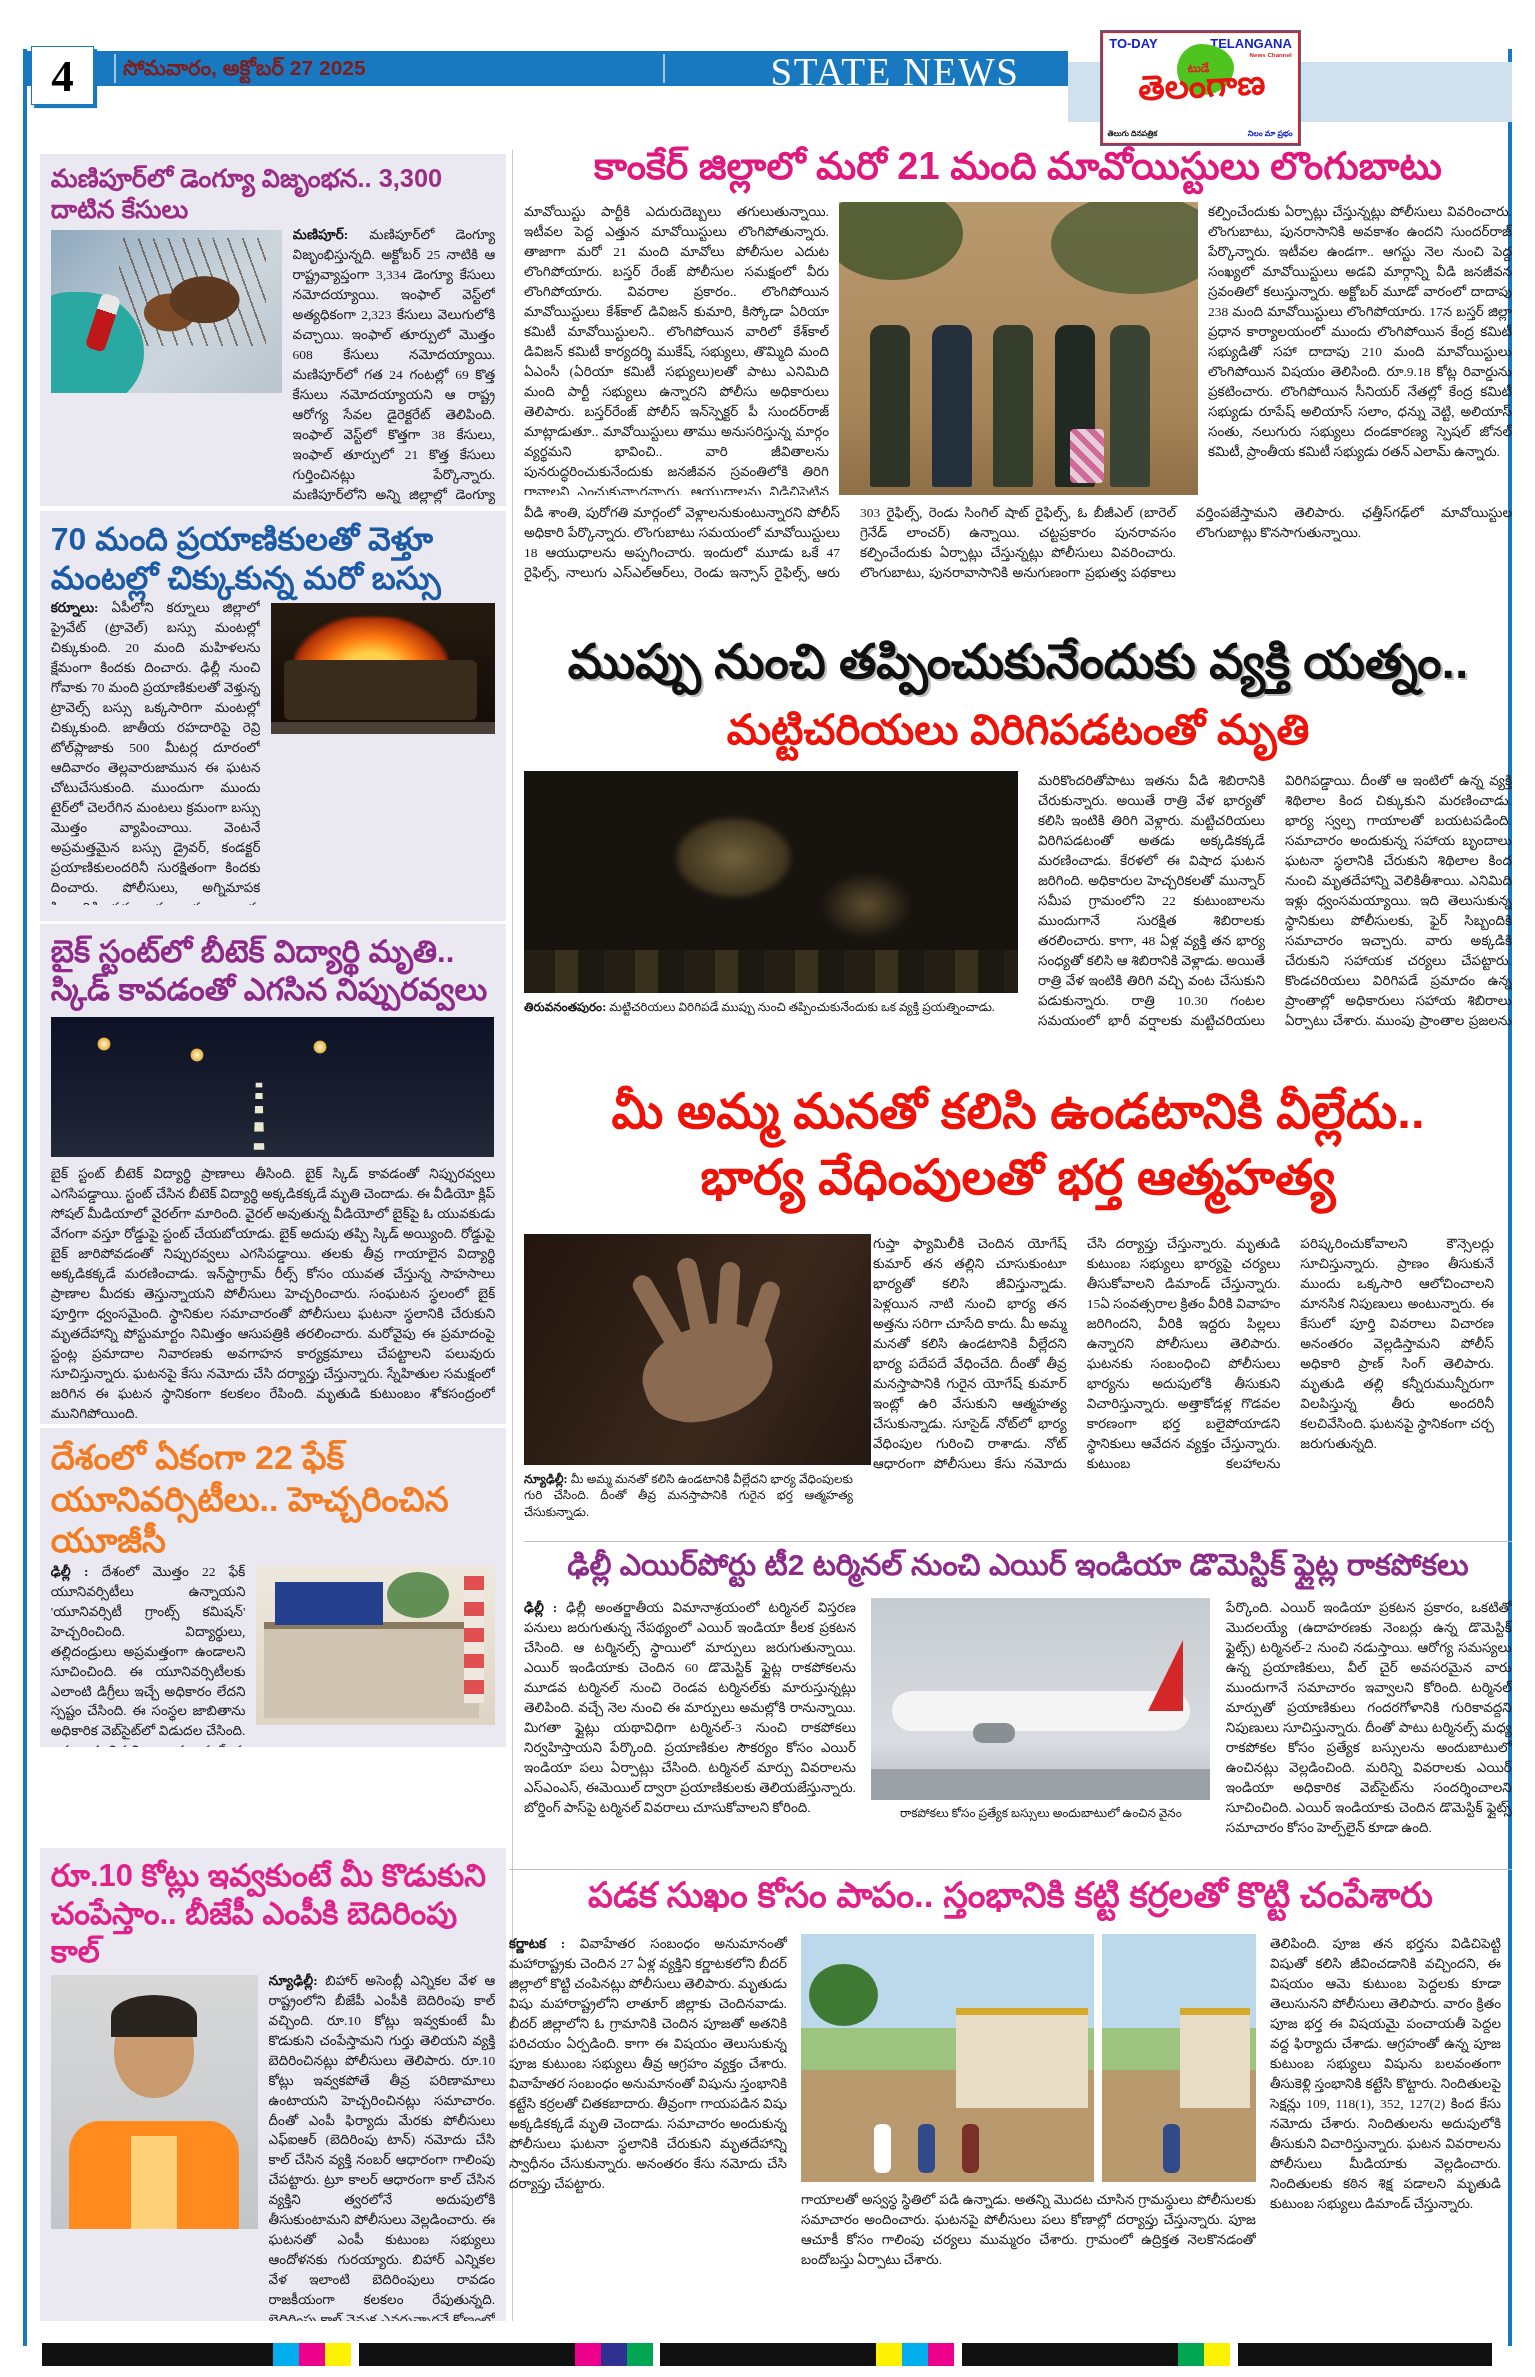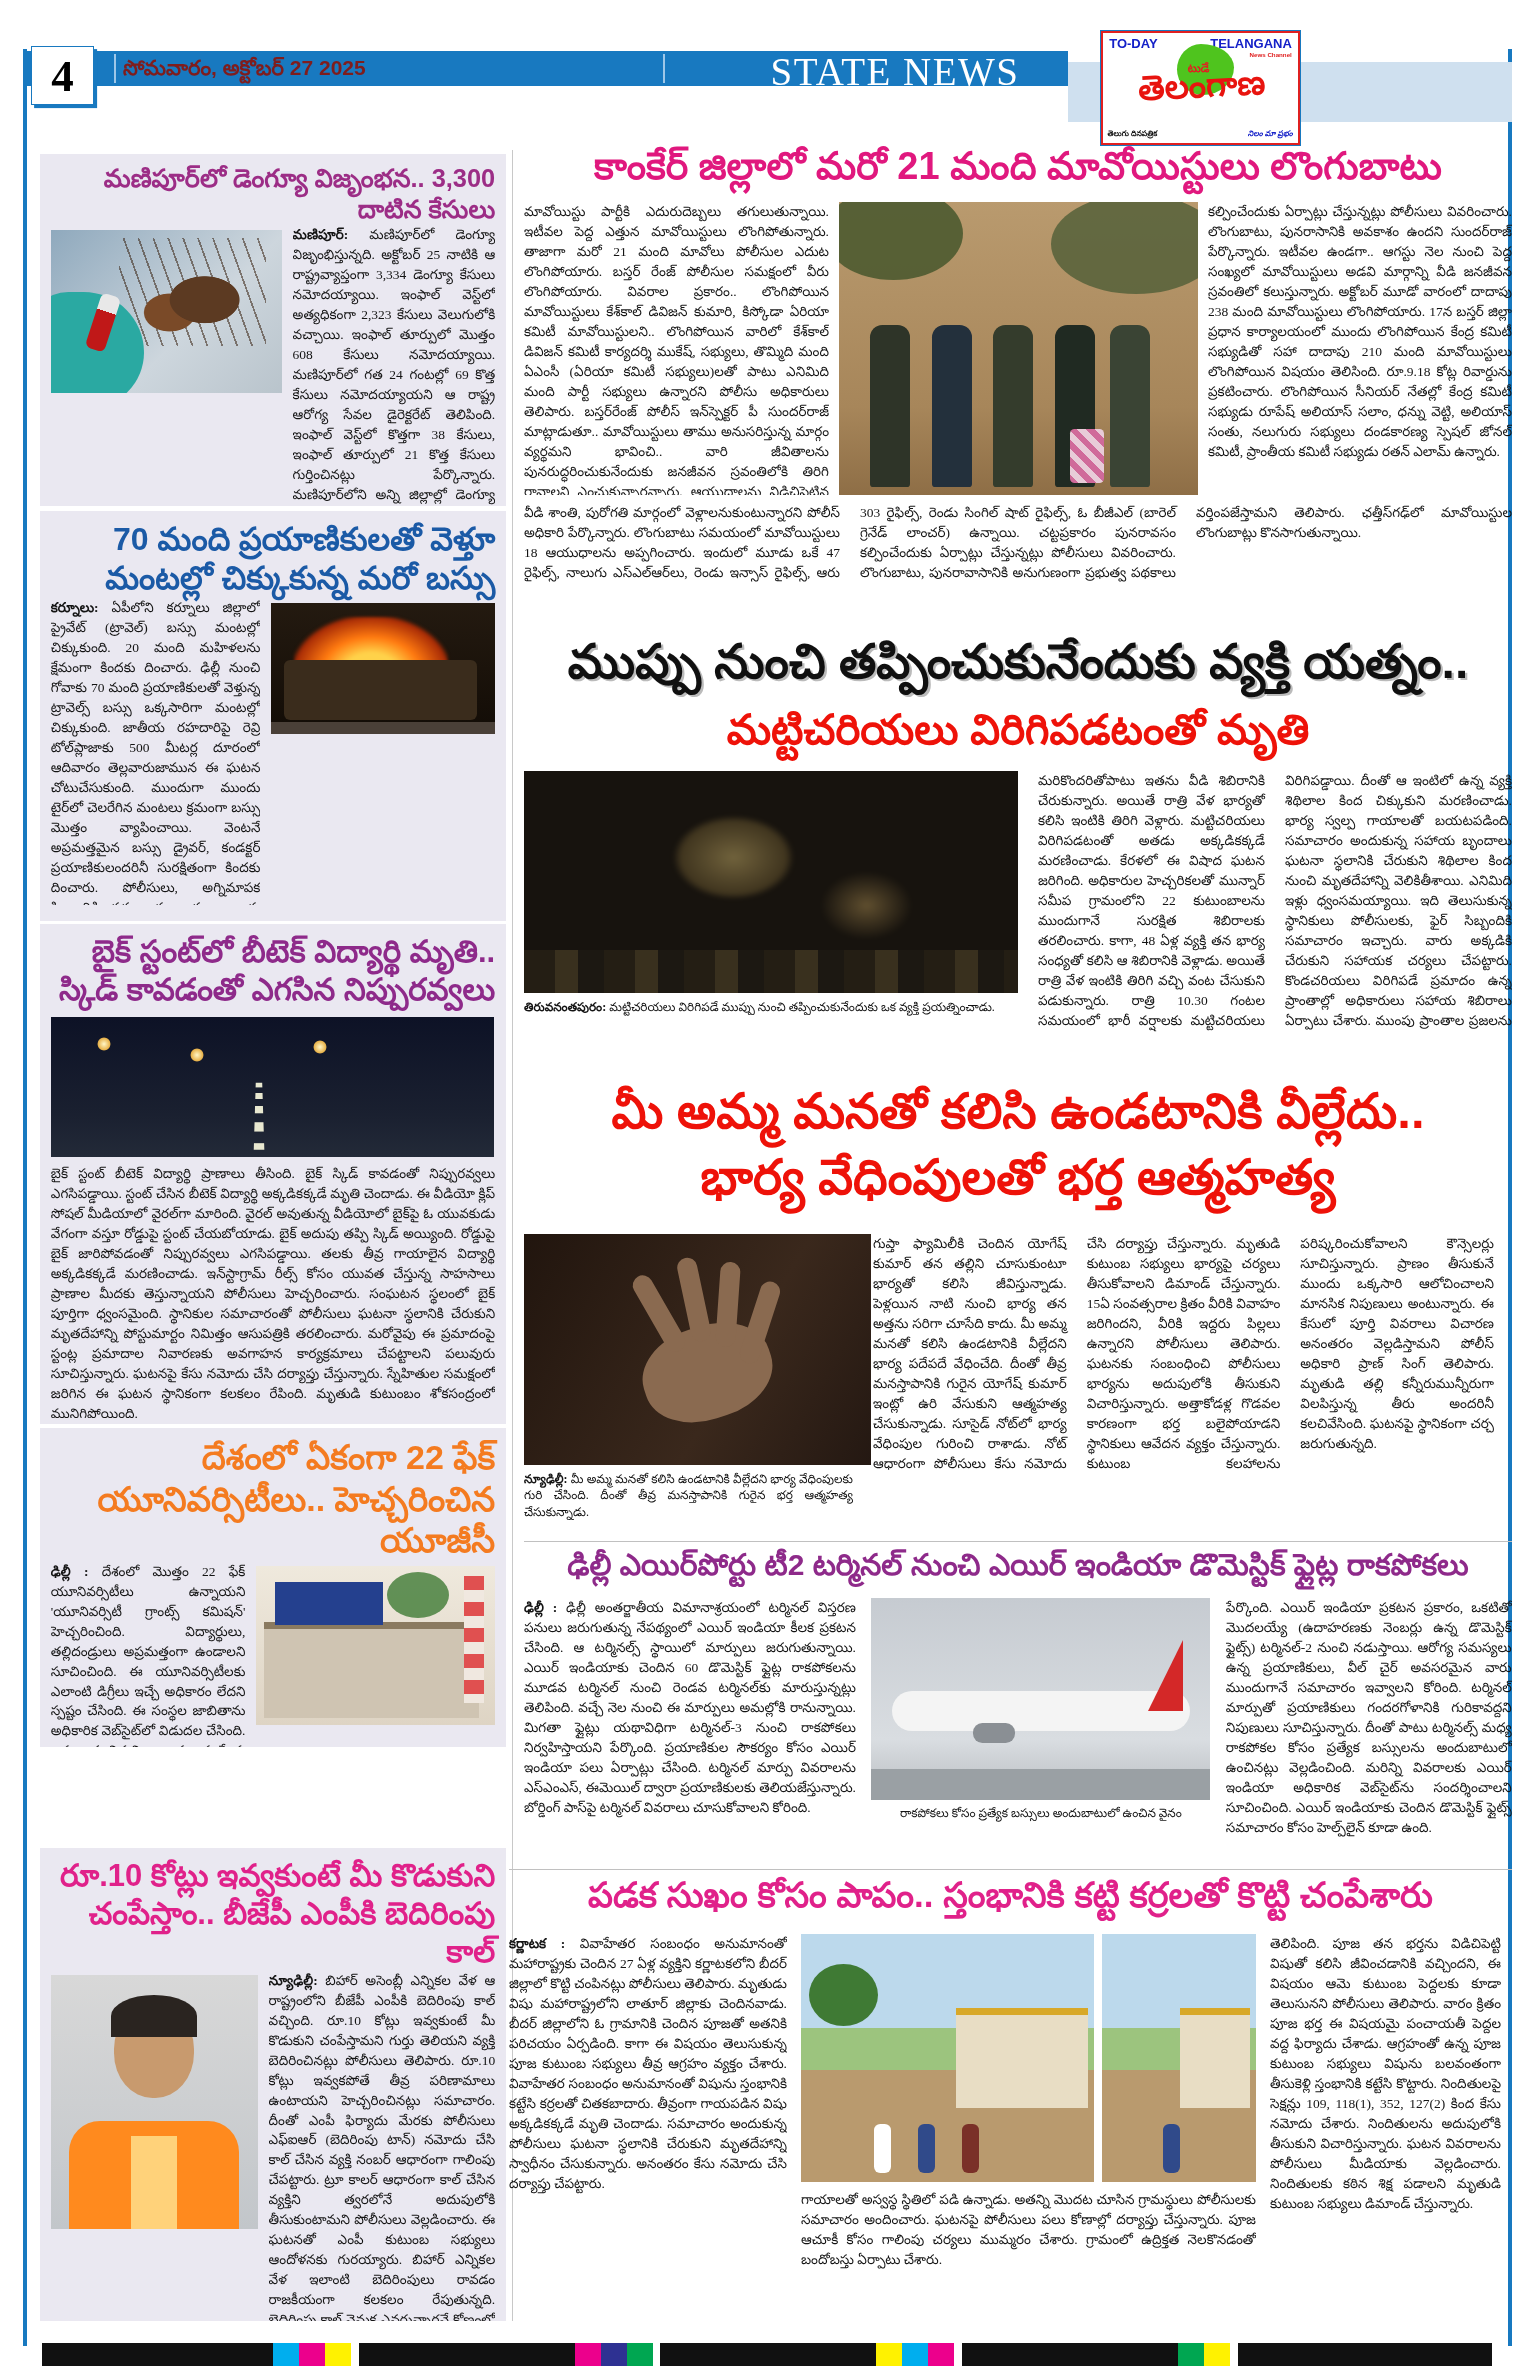--- a/index.html
+++ b/index.html
@@ -19,32 +19,32 @@
   .hdr-date { position:absolute; left:123px; top:56px; font-size:21px; font-weight:bold; color:#7f1d1d; font-family:"Liberation Sans",sans-serif; }
   .hdr-sep { position:absolute; top:54px; width:1.5px; height:29px; background:#9ec7e8; }
   .hdr-title { position:absolute; left:679px; top:49px; width:432px; text-align:center; font-size:39px; color:#ffffff; font-family:"Liberation Serif",serif; letter-spacing:1.5px; }
   .logo-box { position:absolute; left:1101px; top:31px; width:199px; height:114px; background:#ffffff; border:2.3px solid #e02020; outline:0.8px solid #1879c0; z-index:4; padding:3.1px 6.2px; }
   .logo-row1 { display:flex; justify-content:space-between; font-family:"Liberation Sans",sans-serif; font-weight:bold; color:#1420c8; font-size:13px; }
   .logo-sub { text-align:right; font-size:6.2px; color:#e02020; font-weight:bold; font-family:"Liberation Sans",sans-serif; }
   .logo-map { position:absolute; left:74px; top:10.8px; width:57px; height:51px; background:#4fc41e; border-radius:42% 58% 55% 45%/50% 46% 54% 50%; }
   .logo-map-text { position:absolute; left:10.8px; top:18.5px; font-size:11.6px; color:#e02020; font-weight:bold; }
   .logo-script { position:absolute; left:4.6px; top:34px; width:188px; text-align:center; font-size:34px; font-weight:bold; color:#e8140f; transform:rotate(-3deg); font-family:"Liberation Serif",serif; }
   .logo-row2 { position:absolute; left:4.6px; bottom:3.1px; width:185px; display:flex; justify-content:space-between; font-size:7.7px; font-family:"Liberation Sans",sans-serif; }
-  .logo-bl { color:#111; font-weight:bold; } .logo-br { color:#1420c8; font-weight:bold;font-style:italic; }
+  .logo-bl { color:#111; font-weight:bold; } .logo-br { color:#1420c8; font-weight:bold; }
 
   
   .bt { font-size:13.5px; line-height:1.48; text-align:justify; color:#141414; overflow:hidden; }
   .dl { font-weight:bold; }
   .cap { font-size:12px; line-height:1.35; color:#141414; text-align:justify; }
   .gutter-v { position:absolute; left:512px; top:150px; width:0.8px; height:2171px; background:#c8c8c8; }
   .rule-h { position:absolute; height:0.8px; background:#c0c0c0; }
 
   
   .lr { position:absolute; left:40px; width:466px; background:#eae8f1; padding:9.3px 10.8px; overflow:hidden; }
-  .hl-c { text-align:right; font-weight:bold; font-family:"Liberation Sans",sans-serif; line-height:1.22; }
+  .hl-c { text-align:left; font-weight:bold; font-family:"Liberation Sans",sans-serif; line-height:1.22; }
   .hl-dengue { font-size:25.4px; color:#9c2d86; }
   .hl-bus { font-size:32px; color:#1b5aa6; }
   .hl-bike { font-size:31px; color:#8e2a8a; }
   .hl-ugc { font-size:34px; color:#f47b20; }
   .hl-bjp { font-size:31px; color:#e0218a; }
   .ph { position:relative; overflow:hidden; }
   .fl { float:left; margin:4.6px 10.8px 3.1px 0; }
   .fr { float:right; margin:4.6px 0 3.1px 10.8px; }
 
   

